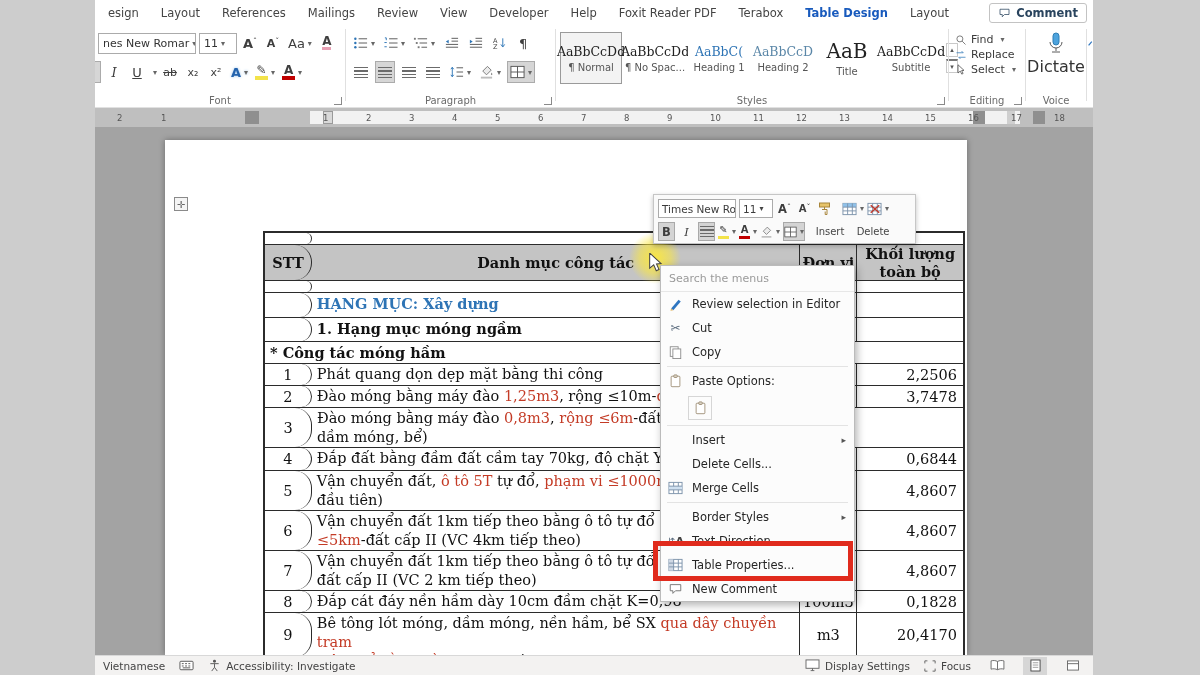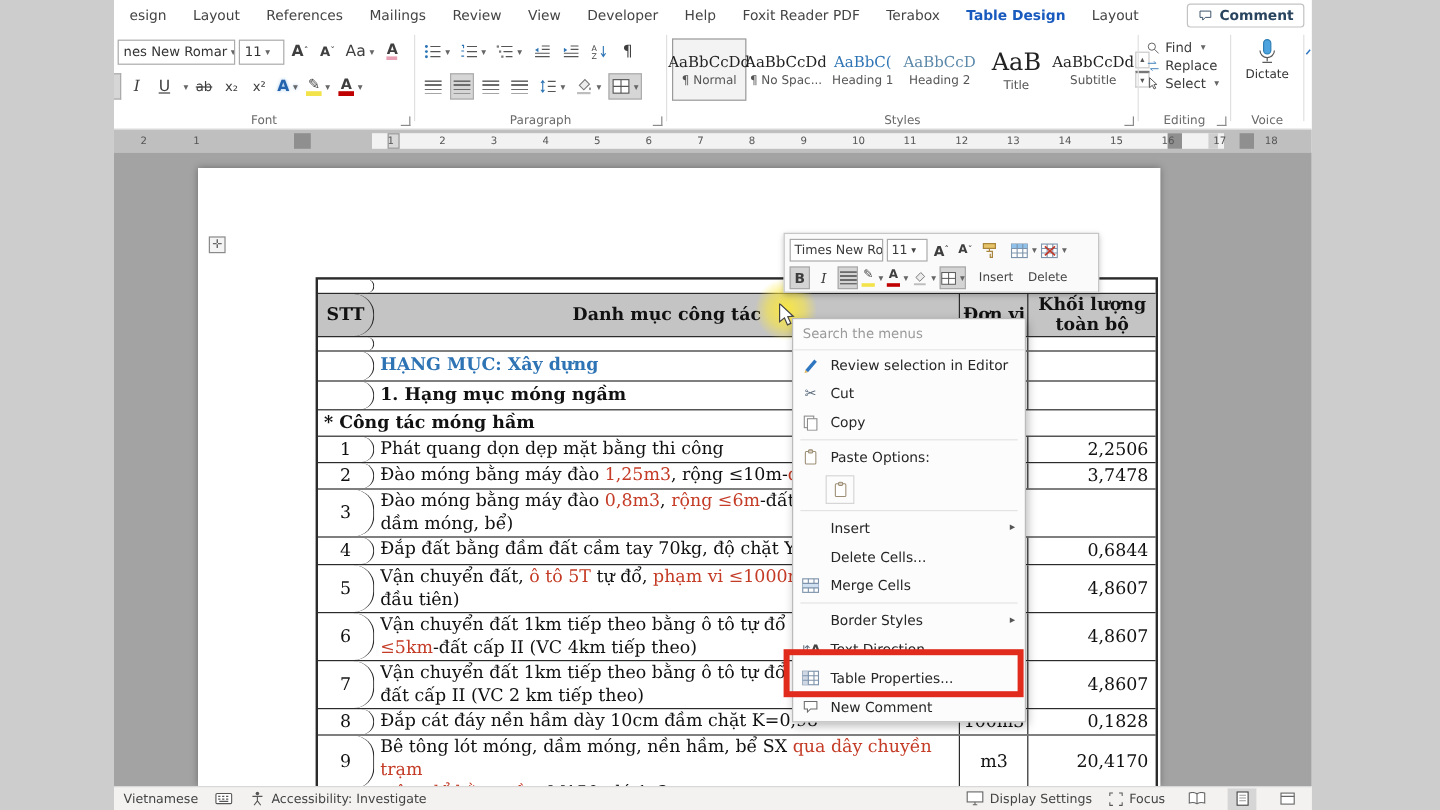--- a/index.html
+++ b/index.html
@@ -46,21 +46,21 @@
   .stylecard.h1 .sample{color:#2e74b5;}
   .stylecard.h2 .sample{color:#5b87a8;}
   .stylecard.title .sample{font-size:20px;}
   .stylecard .slabel{font-size:10px;color:#555;white-space:nowrap;}
   .galarrows{display:flex;flex-direction:column;gap:2px;margin-left:2px;}
   .galarrows span{font-size:7px;border:1px solid #c9c9c9;width:12px;height:14px;display:flex;align-items:center;justify-content:center;color:#555;}
   
   .estack{display:flex;flex-direction:column;gap:2px;position:absolute;top:8px;left:6px;font-size:11px;}
   .estack .ebtn{display:flex;align-items:center;gap:4px;white-space:nowrap;}
   
-  .vbig{position:absolute;top:6px;left:0;right:0;display:flex;flex-direction:column;align-items:center;font-size:10px;color:#333;}
+  .vbig{position:absolute;top:6px;left:0;right:0;display:flex;flex-direction:column;align-items:center;font-size:16px;color:#333;}
 
   
   #ruler{height:19px;background:#bfbfbf;position:relative;flex:0 0 auto;font-size:8.5px;color:#555;}
   #ruler .band{position:absolute;left:215px;width:710px;top:3px;height:13px;background:#f2f2f2;}
   #ruler .rnum{position:absolute;top:5px;}
   #ruler .rblock{position:absolute;top:3px;height:13px;background:#8f8f8f;}
 
   
   #docarea{position:relative;flex:1;background:#a3a3a3;overflow:hidden;}
   #page{position:absolute;left:70px;top:13px;width:802px;height:515px;background:#fff;
@@ -421,21 +421,21 @@
             <div class="t-row" style="height: 12px;">
               <div class="tc c-stt"></div>
               <div class="tc c-desc"></div>
               <div class="tc c-unit"></div>
               <div class="tc c-qty"></div>
             </div>
             <div class="t-row hdr" style="height: 36px;">
               <div class="tc c-stt">STT</div>
               <div class="tc c-desc" style="justify-content: center;">Danh mục công tác</div>
               <div class="tc c-unit">Đơn vị</div>
-              <div class="tc c-qty" style="flex-direction: column; justify-content: flex-start; align-items: center; padding: 0px;">
+              <div class="tc c-qty" style="flex-direction: column; justify-content: space-between; align-items: center; padding: 0px;">
                 <span>Khối lượng</span>
                 <span>toàn bộ</span>
               </div>
             </div>
             <div class="t-row" style="height: 12px;">
               <div class="tc c-stt"></div>
               <div class="tc c-desc"></div>
               <div class="tc c-unit"></div>
               <div class="tc c-qty"></div>
             </div>

